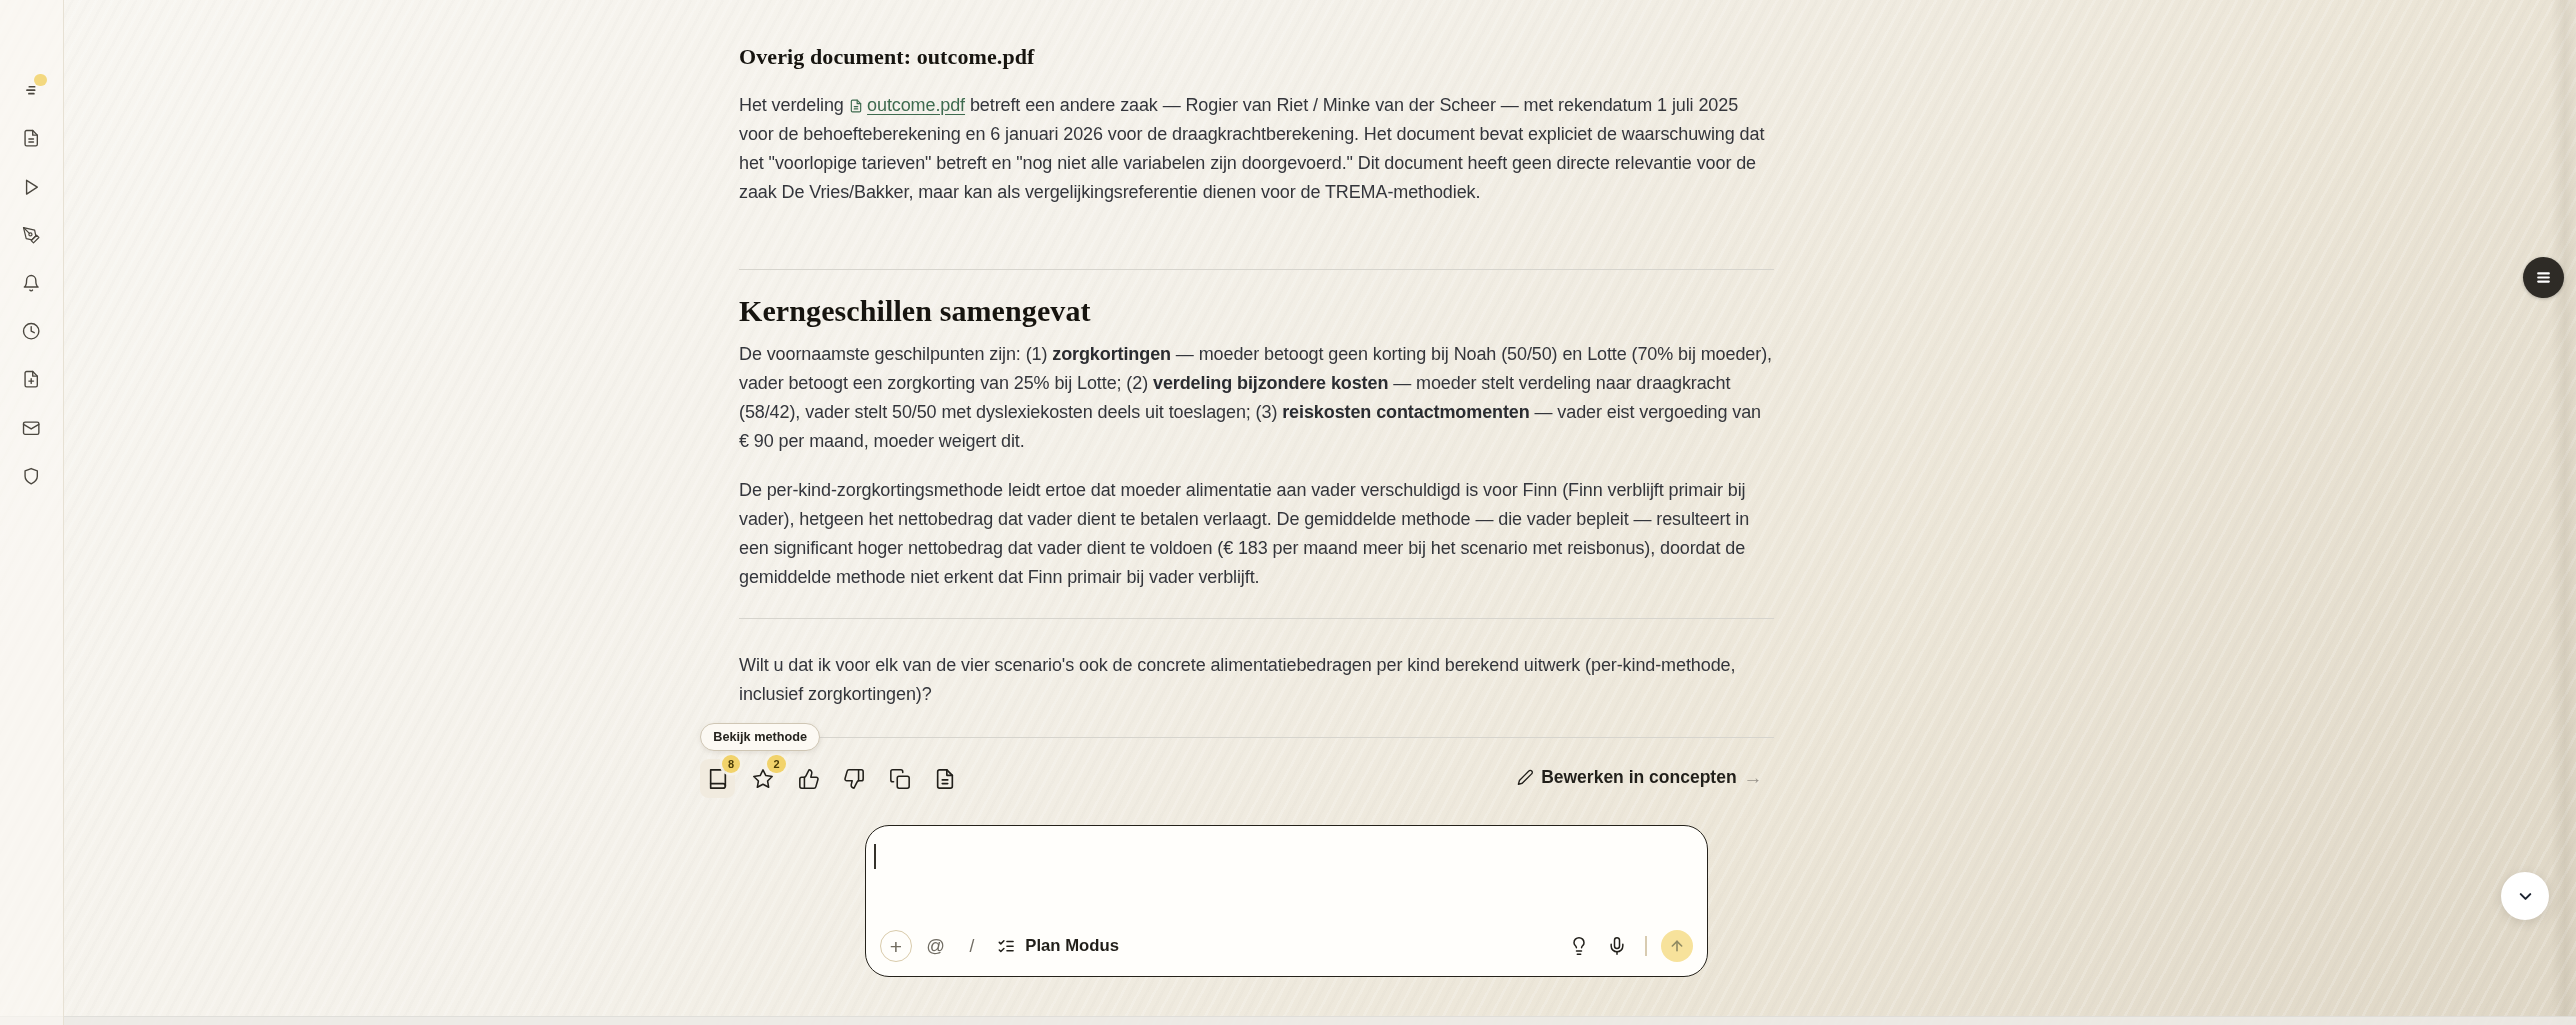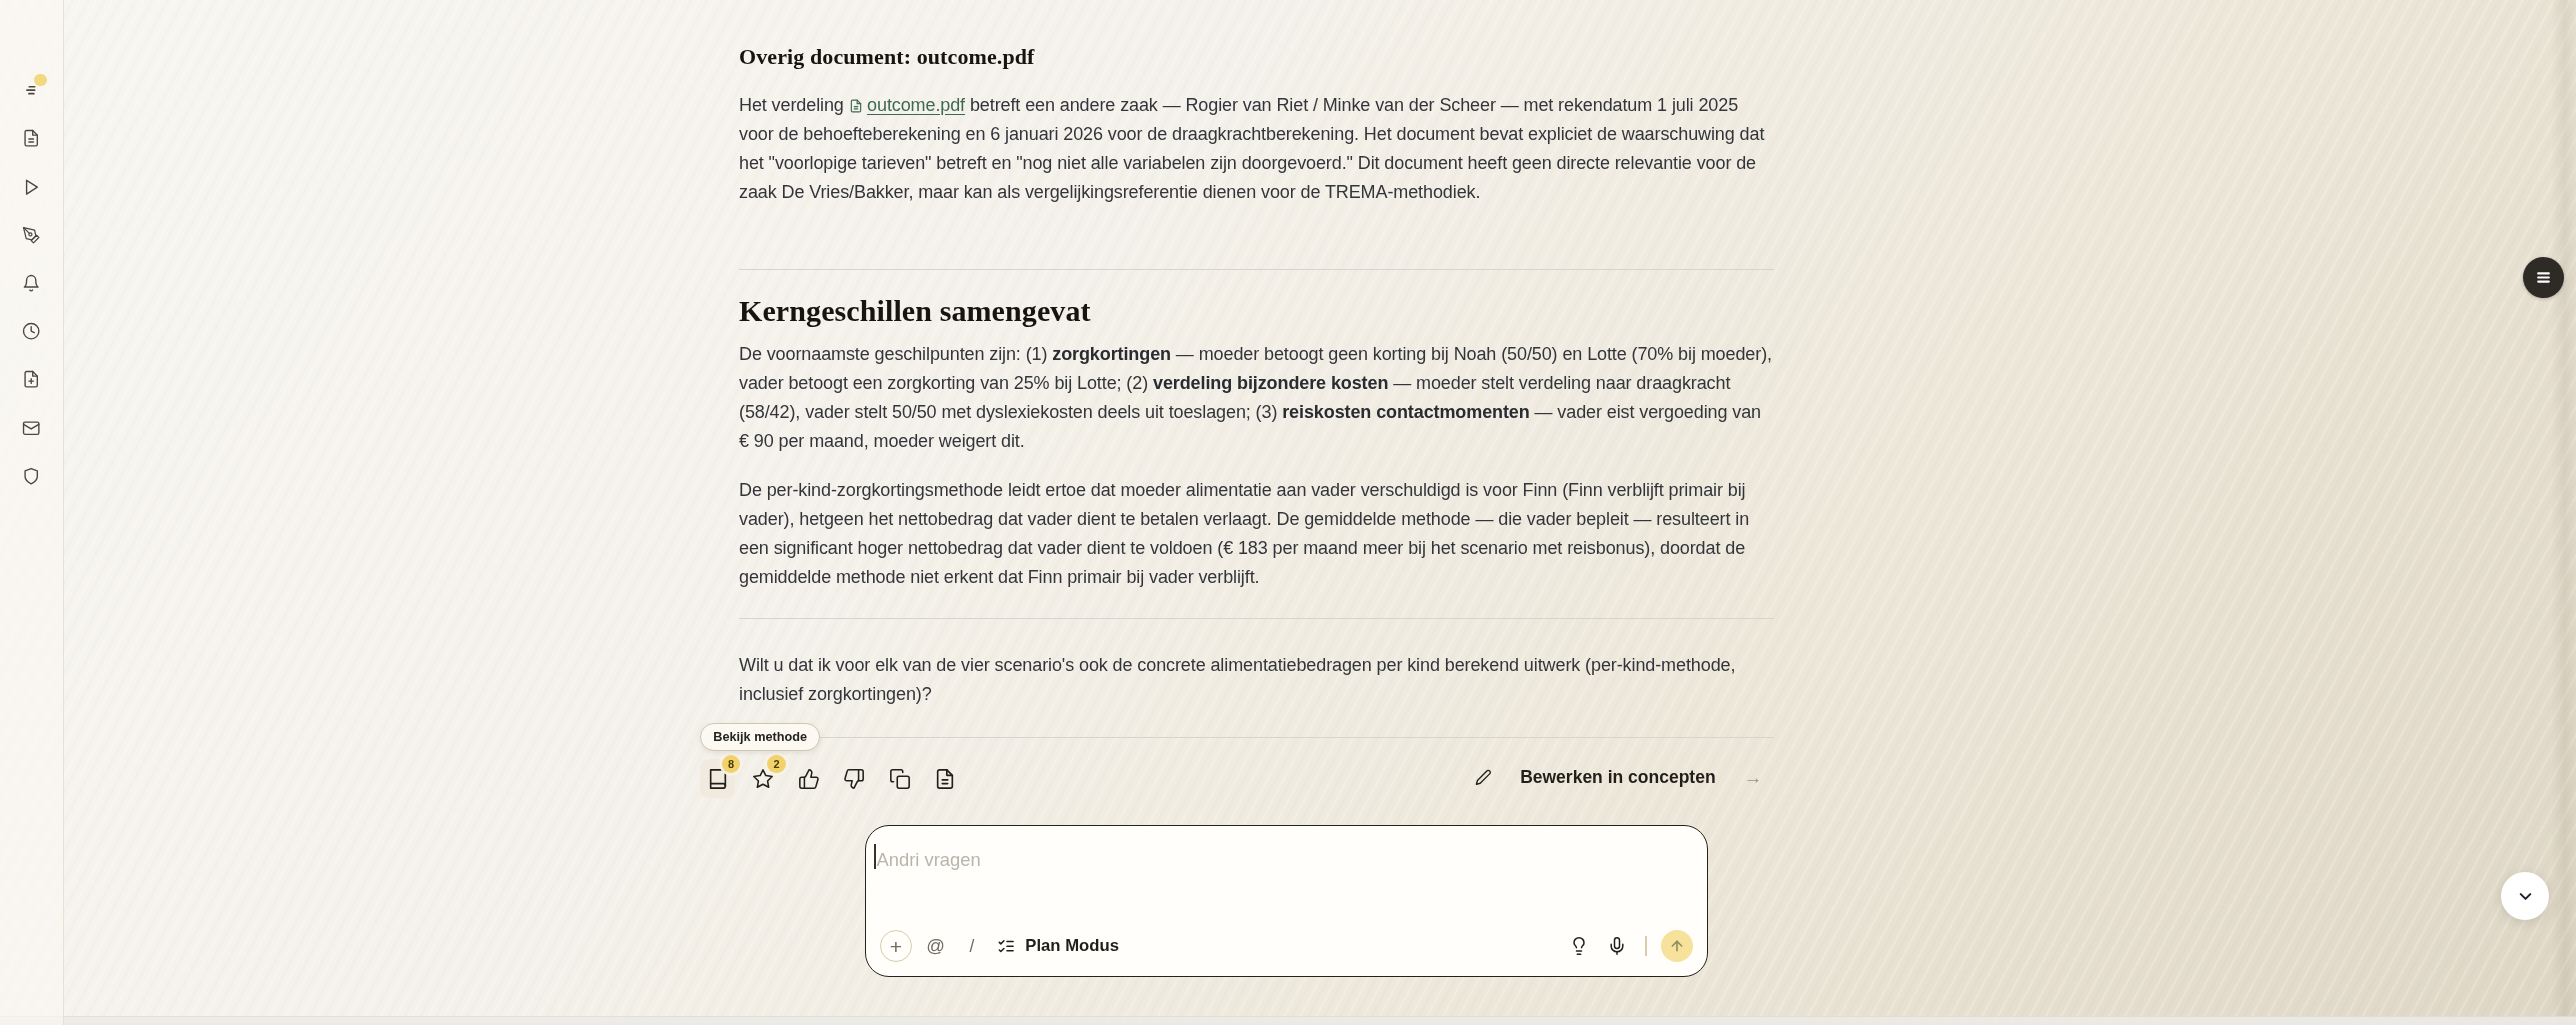--- a/index.html
+++ b/index.html
@@ -82,21 +82,21 @@
   }
   .abtn.active{background:#f1ebdf}
   .abtn svg{width:22px;height:22px}
   .badge{
     position:absolute;top:-4.4px;right:-5.3px;min-width:18.4px;height:18.4px;border-radius:50%;
     background:var(--accent_yellow);color:var(--badge_text);font-size:11px;font-weight:700;
     display:flex;align-items:center;justify-content:center;
     box-shadow:0 0 0 2.6px rgba(245,242,234,.95);
   }
   .edit-link{
-    position:absolute;top:729px;right:11.4px;display:flex;align-items:center;gap:28px;
+    position:absolute;top:729px;right:11.4px;display:flex;align-items:center;gap:7px;
     font-size:17.5px;font-weight:700;color:#211f1a;text-decoration:none;cursor:pointer;
   }
   .edit-link svg{width:16.7px;height:16.7px}
   .edit-link .arrow{color:#97928a;font-weight:400;font-size:19px;line-height:1}
 
   
   .composer{
     position:absolute;left:865px;top:825px;width:843px;height:152px;
     background:#fffefb;border:1.8px solid #25221b;border-radius:24px;z-index:6;
   }
@@ -278,21 +278,20 @@
       <svg viewBox="0 0 24 24" fill="none" stroke="currentColor" stroke-width="1.9" stroke-linecap="round" stroke-linejoin="round">
           <path d="M17 3a2.85 2.83 0 1 1 4 4L7.5 20.5 2 22l1.5-5.5Z"></path>
         </svg>
       <span>Bewerken in concepten</span>
       <span class="arrow">→</span>
     </a>
   </main>
 
   <div class="composer">
     <div class="caret"></div>
-    <textarea class="input" placeholder="Andri vragen" style=""></textarea>
     <div class="composer-bar">
       <button class="plus-btn">
           <span>+</span>
         </button>
       <button class="ghost">
           <span>@</span>
         </button>
       <button class="ghost slash">
           <span>/</span>
         </button>

